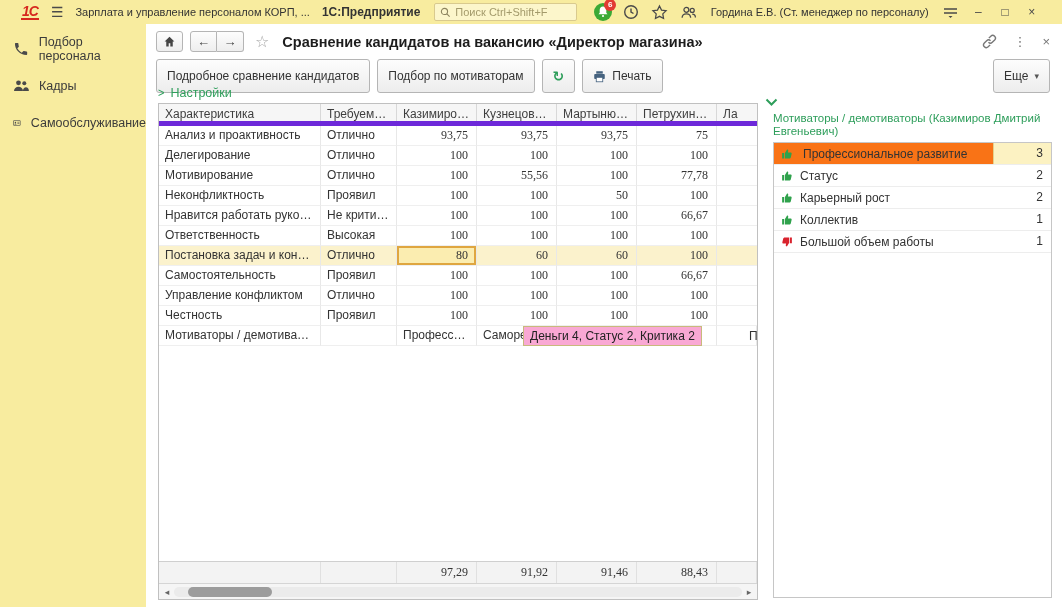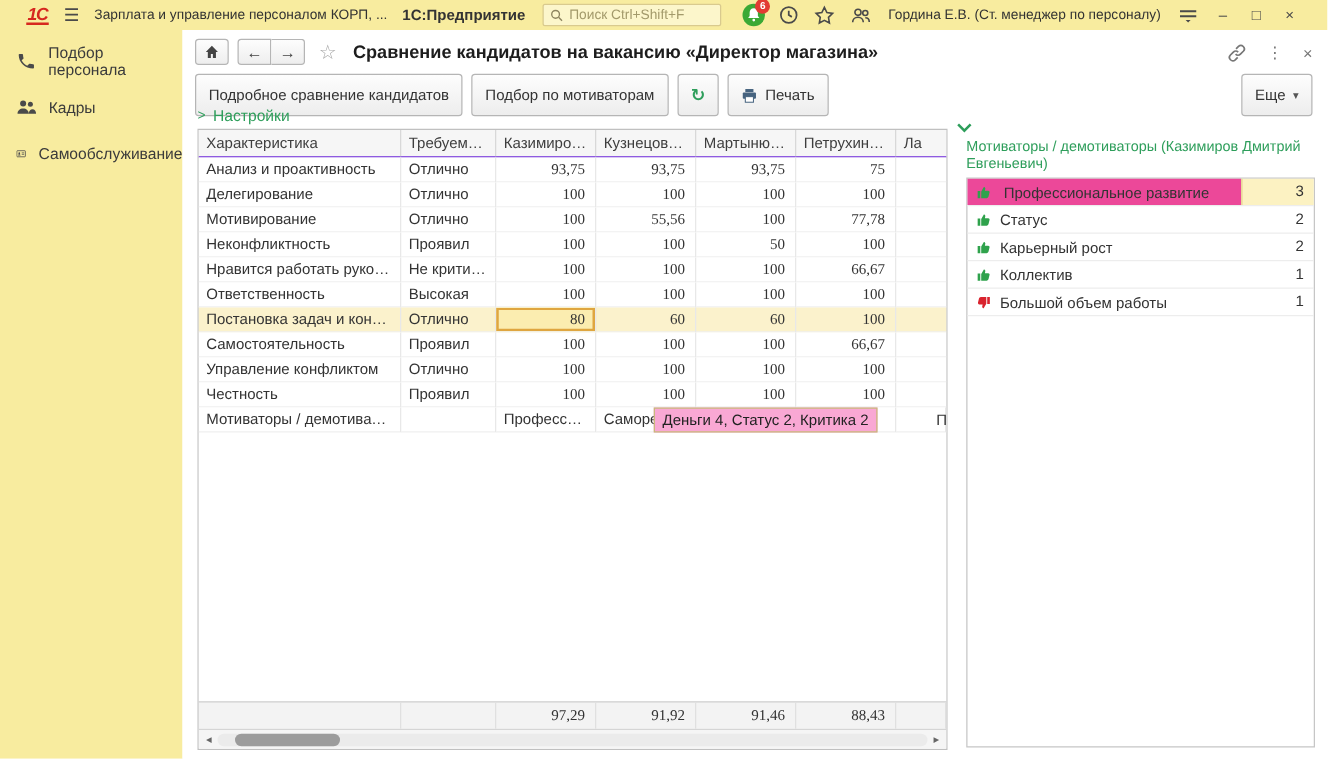--- a/index.html
+++ b/index.html
@@ -68,21 +68,21 @@
   .btn .green { color:#2E9E5B; font-weight:bold; font-size:14px; line-height:14px; }
   #more-btn { position:absolute; right:12px; top:35px; }
   .caret { font-size:9px; color:#555; }
   #settings-link { position:absolute; left:12px; top:62px; color:#2E9E5B; font-size:12.5px; cursor:pointer; display:flex; gap:6px; align-items:center; }
   #settings-link .arr { font-size:11px; transform:scaleY(1.1); }
   
   #cmp-table {
     position:absolute; left:12px; top:79px; width:600px; height:497px;
     border:1px solid #C0C0C0; display:flex; flex-direction:column; background:#fff;
   }
-  .thead { display:flex; height:22px; background:#F6F6F6; border-bottom:1px solid #6d28d9; flex:none; }
+  .thead { display:flex; height:22px; background:#F6F6F6; border-bottom:5px solid #6d28d9; flex:none; }
   .th {
     font-size:12px; color:#3E3E3E; line-height:21px; padding:0 6px;
     border-right:1px solid #D8D8D8; overflow:hidden; white-space:nowrap; text-overflow:ellipsis;
   }
   .th:last-child { border-right:none; }
   .c0 { width:162px; flex:none; } .c1 { width:76px; flex:none; }
   .c2,.c3,.c4,.c5 { width:80px; flex:none; } .c6 { flex:1; min-width:0; }
   .tbody { flex:none; }
   .trow { display:flex; height:20px; position:relative; background:#fff; }
   .trow.hl { background:#FBF2CC; }
@@ -110,21 +110,21 @@
   #panel-chevron { position:absolute; left:619px; top:74px; cursor:pointer; }
   #panel-title { position:absolute; left:627px; top:88px; width:276px; color:#2E9E5B; font-size:11.5px; line-height:13px; }
   #motivators-list {
     position:absolute; left:627px; top:118px; width:279px; height:456px;
     border:1px solid #C6C6C6; background:#fff;
   }
   .mitem { display:flex; height:22px; border-bottom:1px solid #EDEDED; cursor:pointer; }
   .mi-left { flex:1; display:flex; align-items:center; gap:7px; padding:0 7px; height:100%; min-width:0; }
   .mi-label { font-size:12px; color:#333; overflow:hidden; white-space:nowrap; text-overflow:ellipsis; }
   .mi-val { width:58px; text-align:right; padding:0 8px; line-height:21px; font-size:12px; color:#333; border-left:1px solid transparent; }
-  .mitem.sel .mi-left { background:#ec4899;gap:10px; }
+  .mitem.sel .mi-left { background:#f97316;gap:10px; }
   .mitem.sel .mi-val { background:#FCF2C2; border-left-color:#E4D28C; }
   svg { display:block; }
 </style>
 </head>
 <body>
 
 <div id="topbar">
   <span class="logo">1С</span>
   <span class="hambtn">☰</span>
   <span class="apptitle">Зарплата и управление персоналом КОРП, ...</span>

